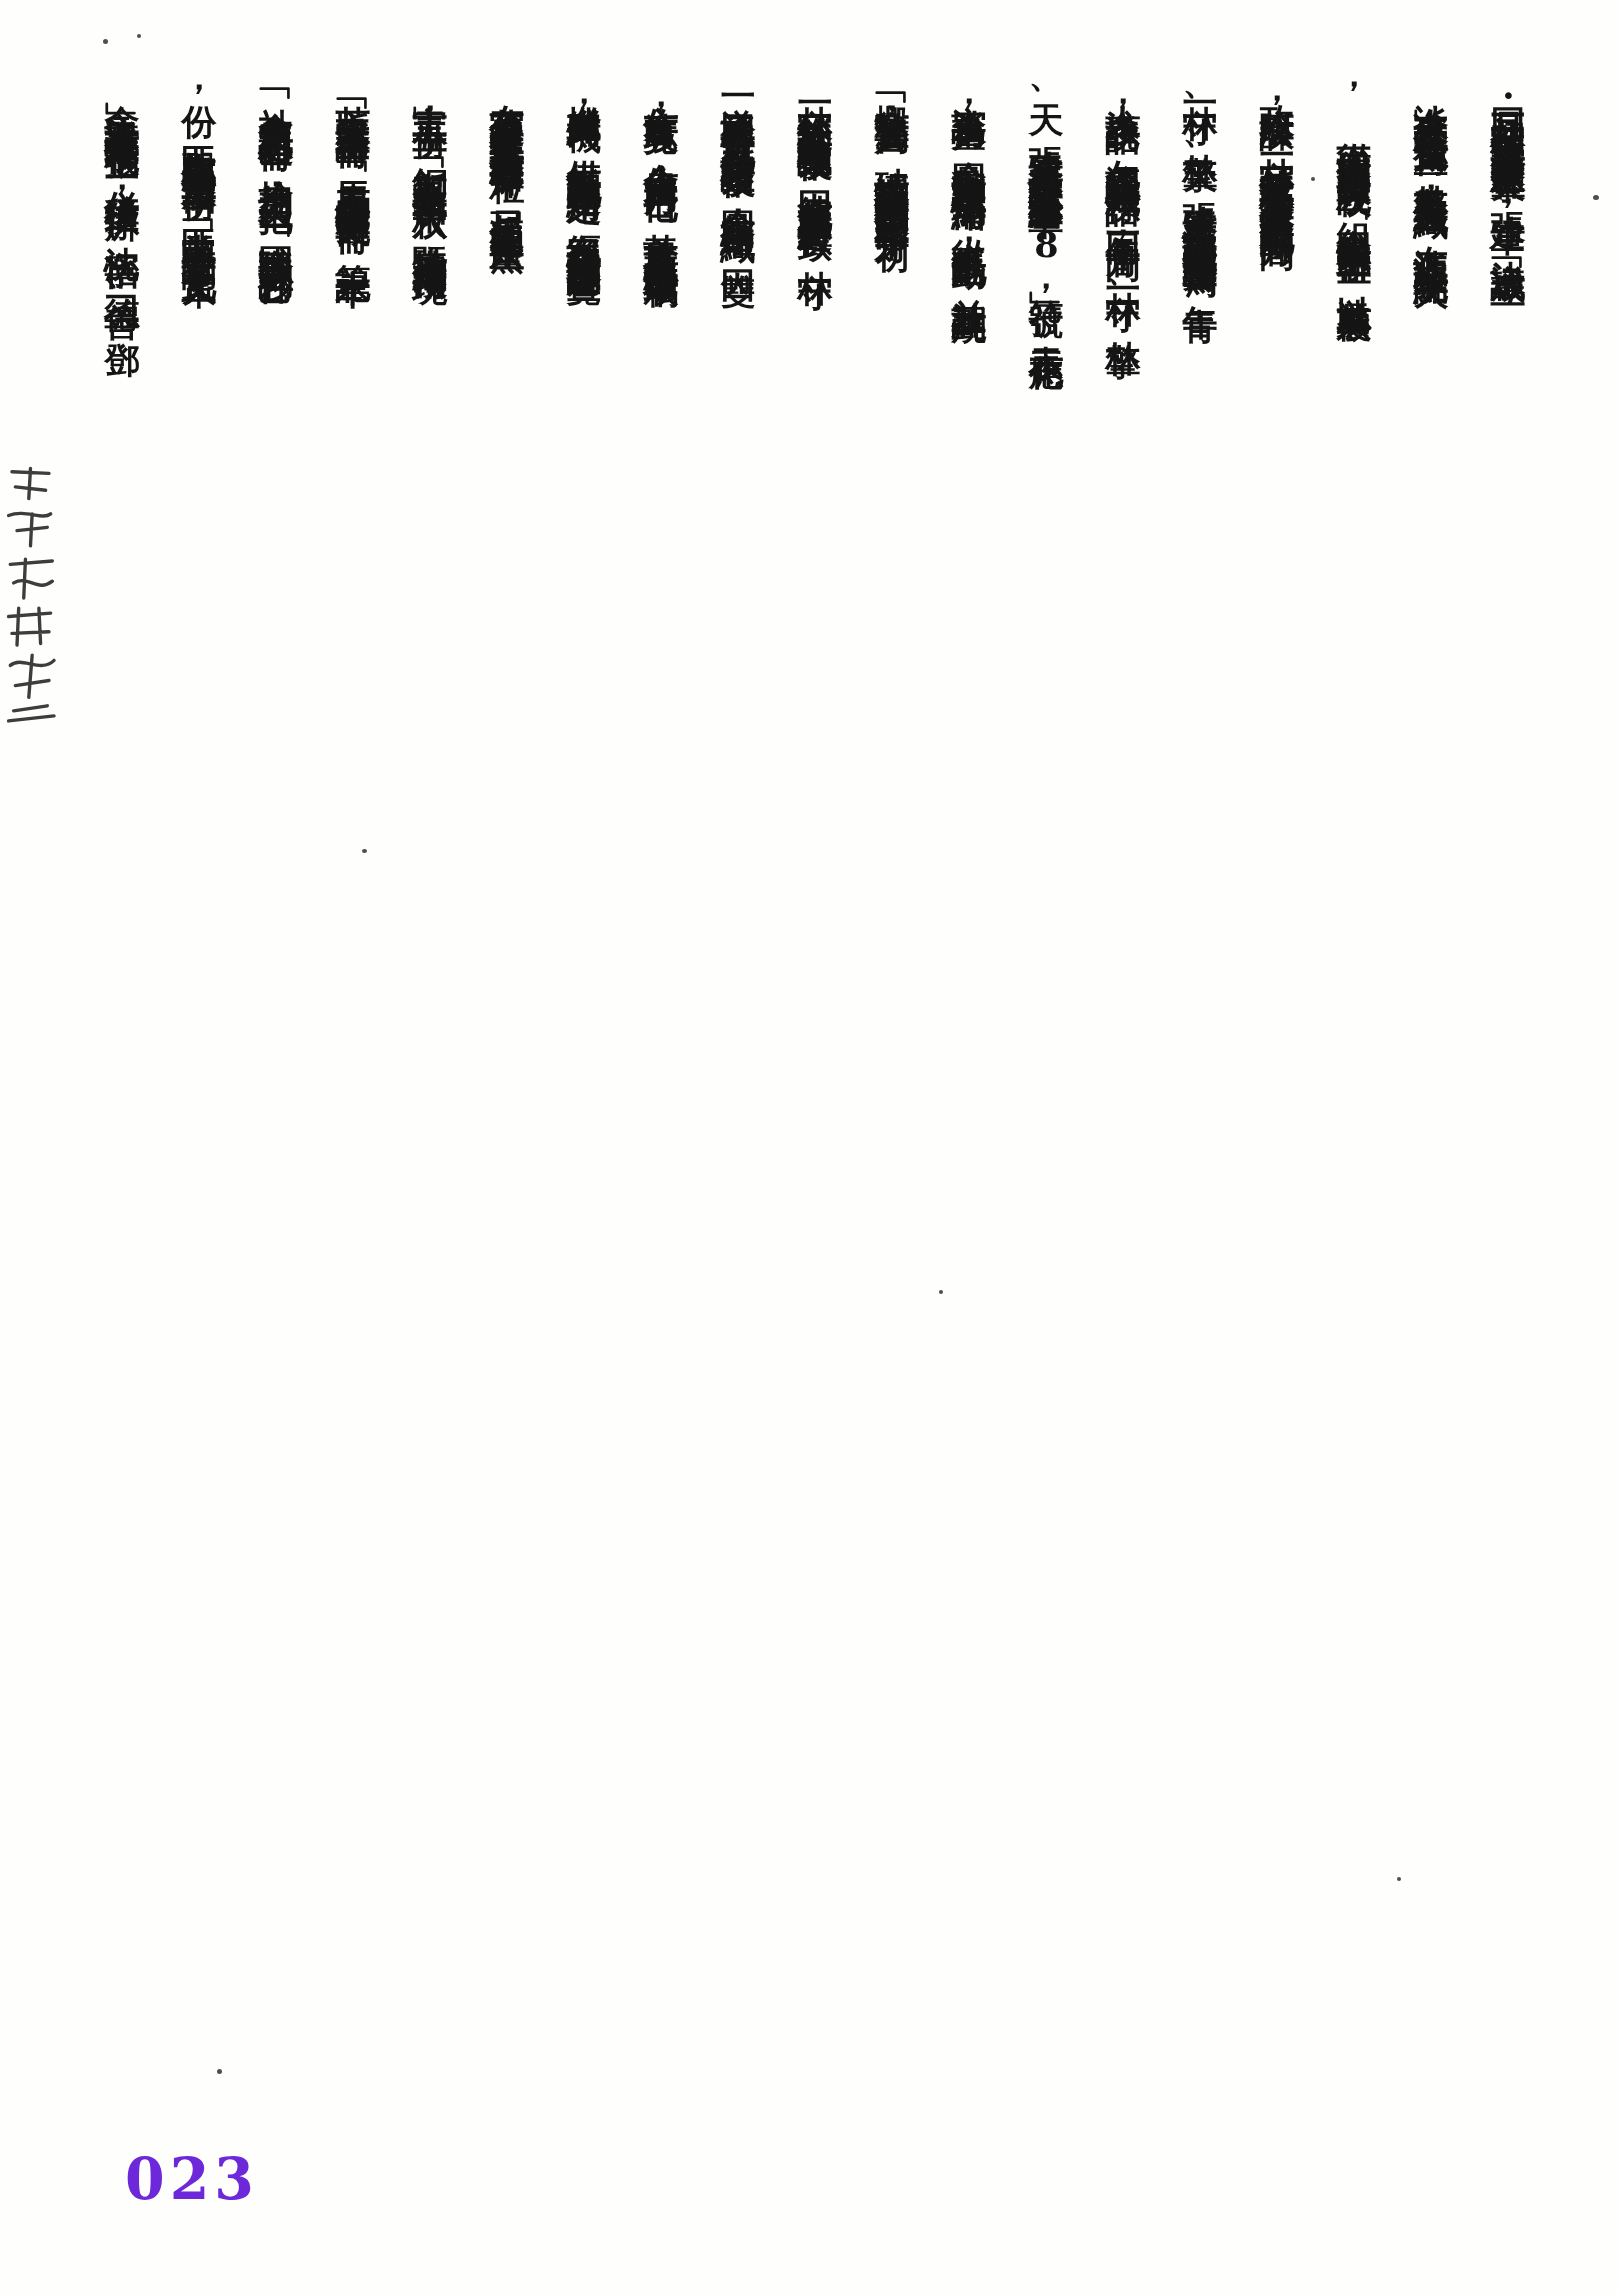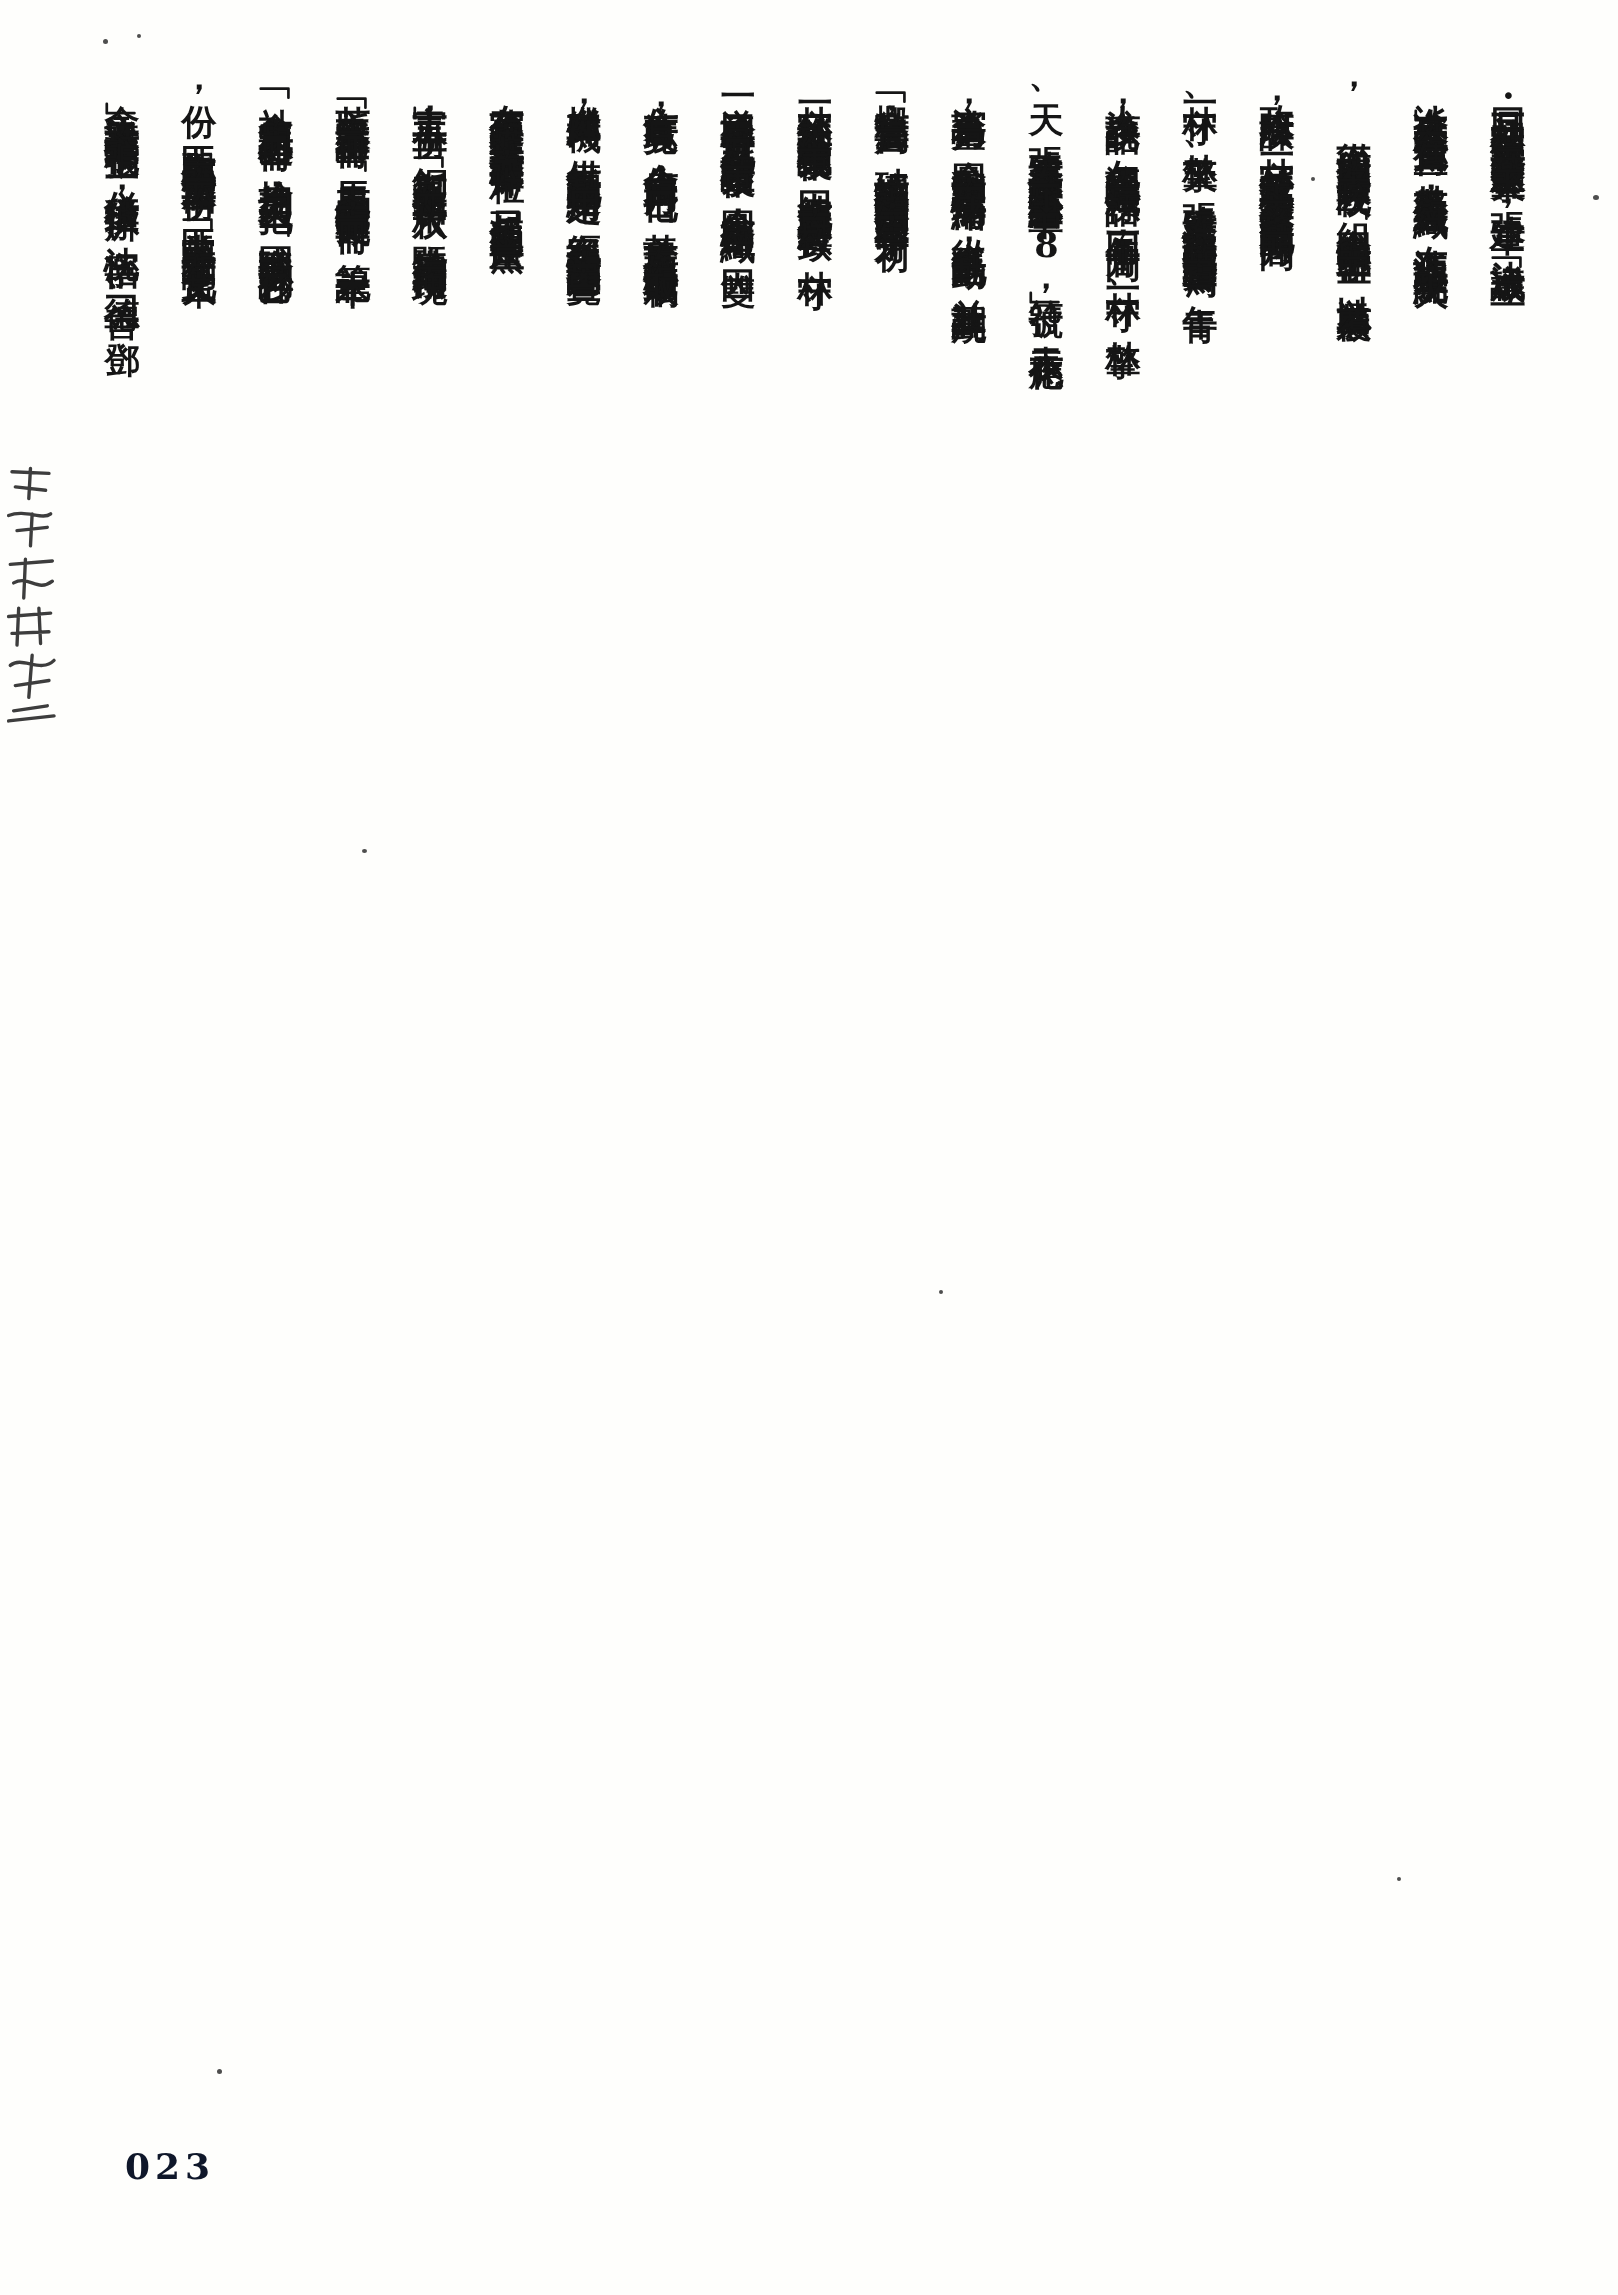--- a/index.html
+++ b/index.html
@@ -31,23 +31,23 @@
     line-height: 77px;           
     letter-spacing: 3.4px;         
     white-space: nowrap;
     overflow: visible;
   }
   .page-number {
     position: absolute;
     left: 125px;
     top: 2145px;
     font-family: "DejaVu Serif", serif;
-    font-size: 36px;
+    font-size: 57px;
     font-weight: bold;
-    color: #0f172a;
+    color: #6d28d9;
     letter-spacing: 5px;
   }
   .margin-stamp {
     position: absolute;
     left: 0px;
     top: 465px;
     width: 66px;
     height: 261px;
   }
   .noise-dot {

